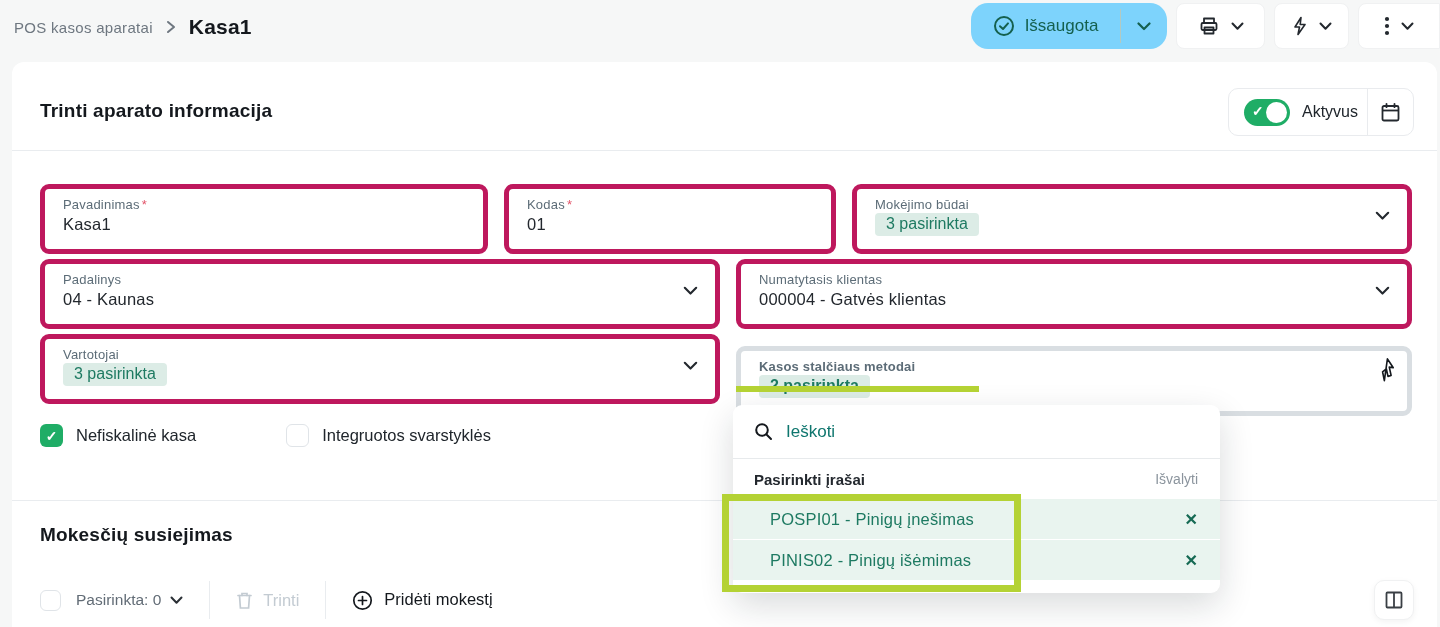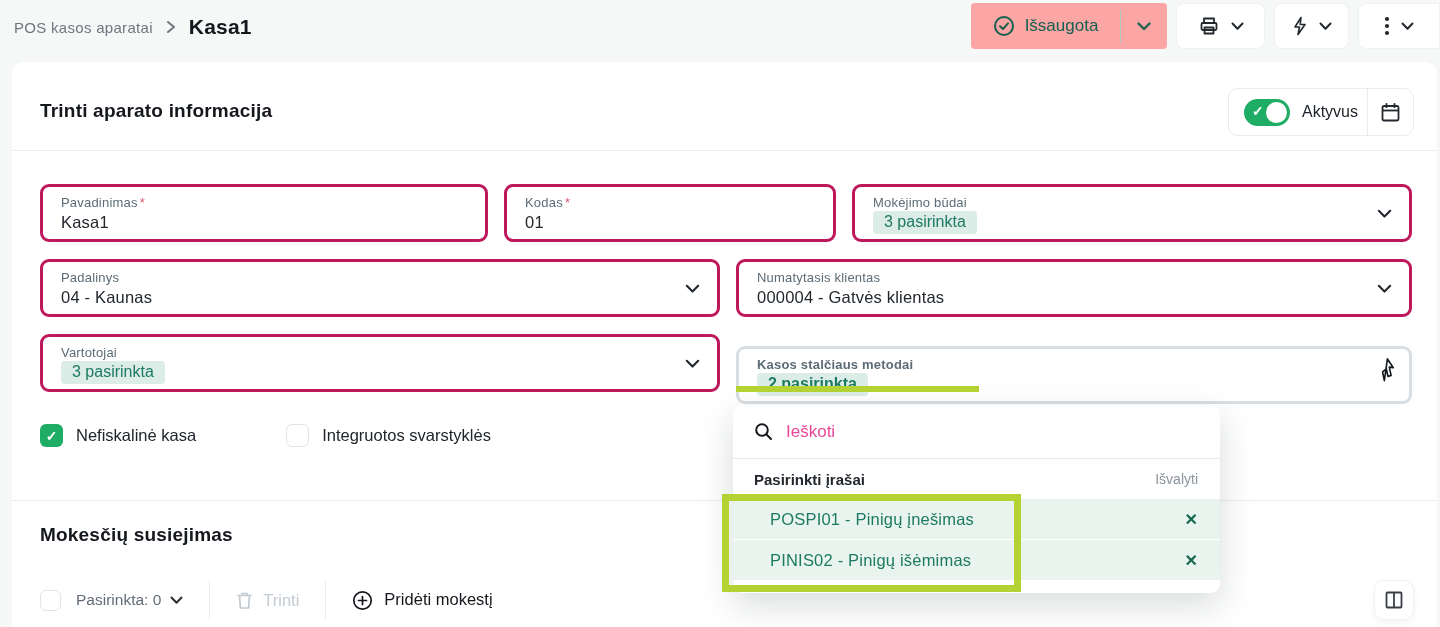--- a/index.html
+++ b/index.html
@@ -7,21 +7,21 @@
   body { font-family:"Liberation Sans", sans-serif; background:#f6f7f7; color:#1d2228; position:relative; }
 
   
   .topbar { position:absolute; left:0; top:0; width:1440px; height:62px; }
   .breadcrumb { position:absolute; left:14px; top:0; height:54px; display:flex; align-items:center; gap:12px; }
   .crumb-parent { font-size:15px; color:#6e7780; letter-spacing:.3px; }
   .crumb-sep { color:#6e7780; display:flex; }
   .crumb-current { font-size:21px; font-weight:700; color:#14181d; letter-spacing:.2px; }
 
   .top-actions { position:absolute; right:0; top:3px; height:46px; display:flex; gap:9px; }
-  .saved-btn { width:196px; height:46px; background:#fca5a5; border-radius:4px; display:flex; align-items:stretch; overflow:hidden; cursor:pointer; }
+  .saved-btn { width:196px; height:46px; background:#7dd3fc; border-radius:17px; display:flex; align-items:stretch; overflow:hidden; cursor:pointer; }
   .saved-main { flex:1; display:flex; align-items:center; justify-content:center; gap:10px; color:#15604e; font-size:17px; }
   .saved-divider { width:1px; background:#b3c9c1; margin:6px 0; }
   .saved-caret { width:46px; display:flex; align-items:center; justify-content:center; color:#15604e; }
   .icon-btn { height:46px; background:#ffffff; border-radius:8px; border:1px solid #f0f1f2; display:flex; align-items:center; justify-content:center; gap:11px; color:#23282e; cursor:pointer; }
   .icon-btn.printer { width:89px; }
   .icon-btn.bolt { width:75px; }
   .icon-btn.kebab { width:82px; border-top-right-radius:0; border-bottom-right-radius:0; }
 
   
   .card { position:absolute; left:12px; top:62px; width:1425px; height:565px; background:#ffffff; border-radius:12px 12px 0 0; }
@@ -37,21 +37,21 @@
   .toggle .knob { position:absolute; right:3px; top:3px; width:21px; height:21px; border-radius:50%; background:#fff; }
   .active-label { font-size:16px; color:#20262c; }
   .active-divider { width:1px; height:46px; background:#e9ebee; }
   .calendar-cell { width:45px; height:46px; display:flex; align-items:center; justify-content:center; cursor:pointer; }
 
   .hdivider { position:absolute; left:0; width:1425px; height:1px; background:#e9ecef; }
   .hd1 { top:88px; }
   .hd2 { top:438px; }
 
   
-  .field { position:absolute; height:58px; border:3px solid #be185d; border-radius:9px; background:#fff; padding:8px 18px 0 18px; }
+  .field { position:absolute; height:70px; border:5px solid #be185d; border-radius:9px; background:#fff; padding:8px 18px 0 18px; }
   .field .flabel { font-size:13px; color:#5c6c77; letter-spacing:.2px; }
   .field .req { color:#e2556a; margin-left:2px; }
   .field .fvalue { font-size:16.5px; color:#23282e; margin-top:3px; letter-spacing:.2px; }
   .chip { display:inline-block; background:#dcece6; color:#1e7a62; font-size:16px; padding:2px 11px 3px 11px; border-radius:4px; margin-top:1px; }
   .field .caret { position:absolute; right:17px; top:22px; color:#23282e; }
 
   .f-pavadinimas { left:28px;  top:122px; width:448px; }
   .f-kodas      { left:492px; top:122px; width:332px; }
   .f-mokejimo   { left:840px; top:122px; width:560px; }
   .f-padalinys  { left:28px;  top:197px; width:680px; }
@@ -74,21 +74,21 @@
   .tt-selected { display:flex; align-items:center; gap:9px; margin-left:15px; color:#626c76; font-size:15.5px; cursor:pointer; }
   .tt-vdiv { width:1px; height:38px; background:#e9ecef; margin:0 26px; }
   .tt-delete { display:flex; align-items:center; gap:10px; color:#c3cbd2; font-size:16.5px; cursor:default; }
   .tt-add { display:flex; align-items:flex-start; gap:11px; color:#14181d; font-size:16.5px; cursor:pointer; }
 
   .columns-btn { position:absolute; right:23px; top:518px; width:40px; height:40px; background:#fff; border:1px solid #f0f1f2; border-radius:10px; box-shadow:0 2px 6px rgba(0,0,0,.05); display:flex; align-items:center; justify-content:center; cursor:pointer; }
 
   
   .dd-panel { position:absolute; left:721px; top:343px; width:487px; height:188px; background:#fff; border-radius:9px; box-shadow:0 12px 34px rgba(20,30,40,.16); z-index:10; overflow:hidden; }
   .dd-search { height:54px; display:flex; align-items:center; gap:13px; padding-left:21px; border-bottom:1px solid #e7eaec; }
-  .dd-search .ph { font-size:17px; color:#ec4899; }
+  .dd-search .ph { font-size:17px; color:#0f766e; }
   .dd-head { height:40px; display:flex; align-items:center; justify-content:space-between; padding:0 22px 0 21px; }
   .dd-head .hd-left { font-size:15px; font-weight:700; color:#23282e; }
   .dd-head .hd-right { font-size:14px; color:#8b949d; cursor:pointer; }
   .dd-item { height:40px; margin-bottom:1px; background:#e9f4ef; display:flex; align-items:center; justify-content:space-between; padding:0 22px 0 21px; cursor:pointer; }
   .dd-item .it-label { font-size:16.5px; color:#1e7a62; letter-spacing:.2px;margin-left:16px; }
   .dd-item .it-x { color:#166a54; font-size:16px; font-weight:700; cursor:pointer; }
 
   
   .anno-underline { position:absolute; left:724px; top:324px; width:243px; height:6px; background:#b4d234; z-index:22; }
   .anno-rect { position:absolute; left:710px; top:432px; width:299px; height:98px; border:7px solid #b4d234; z-index:22; }

